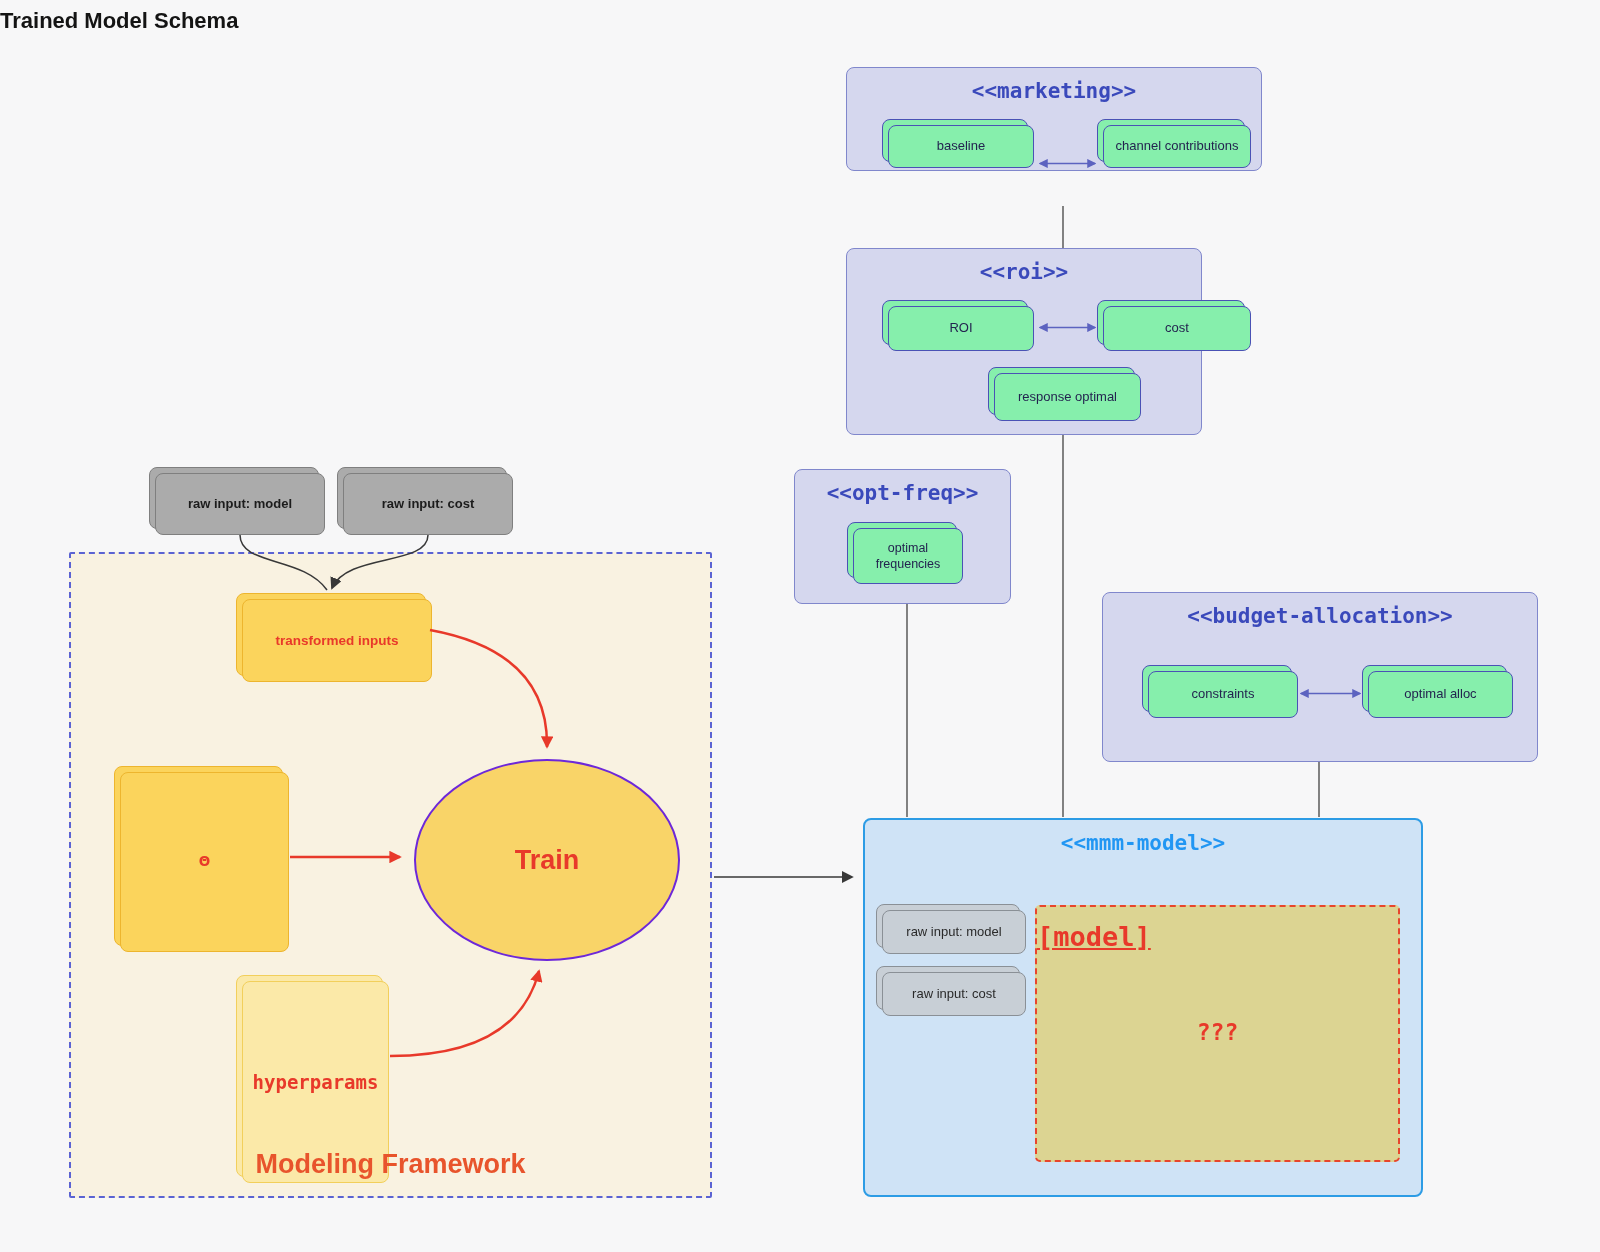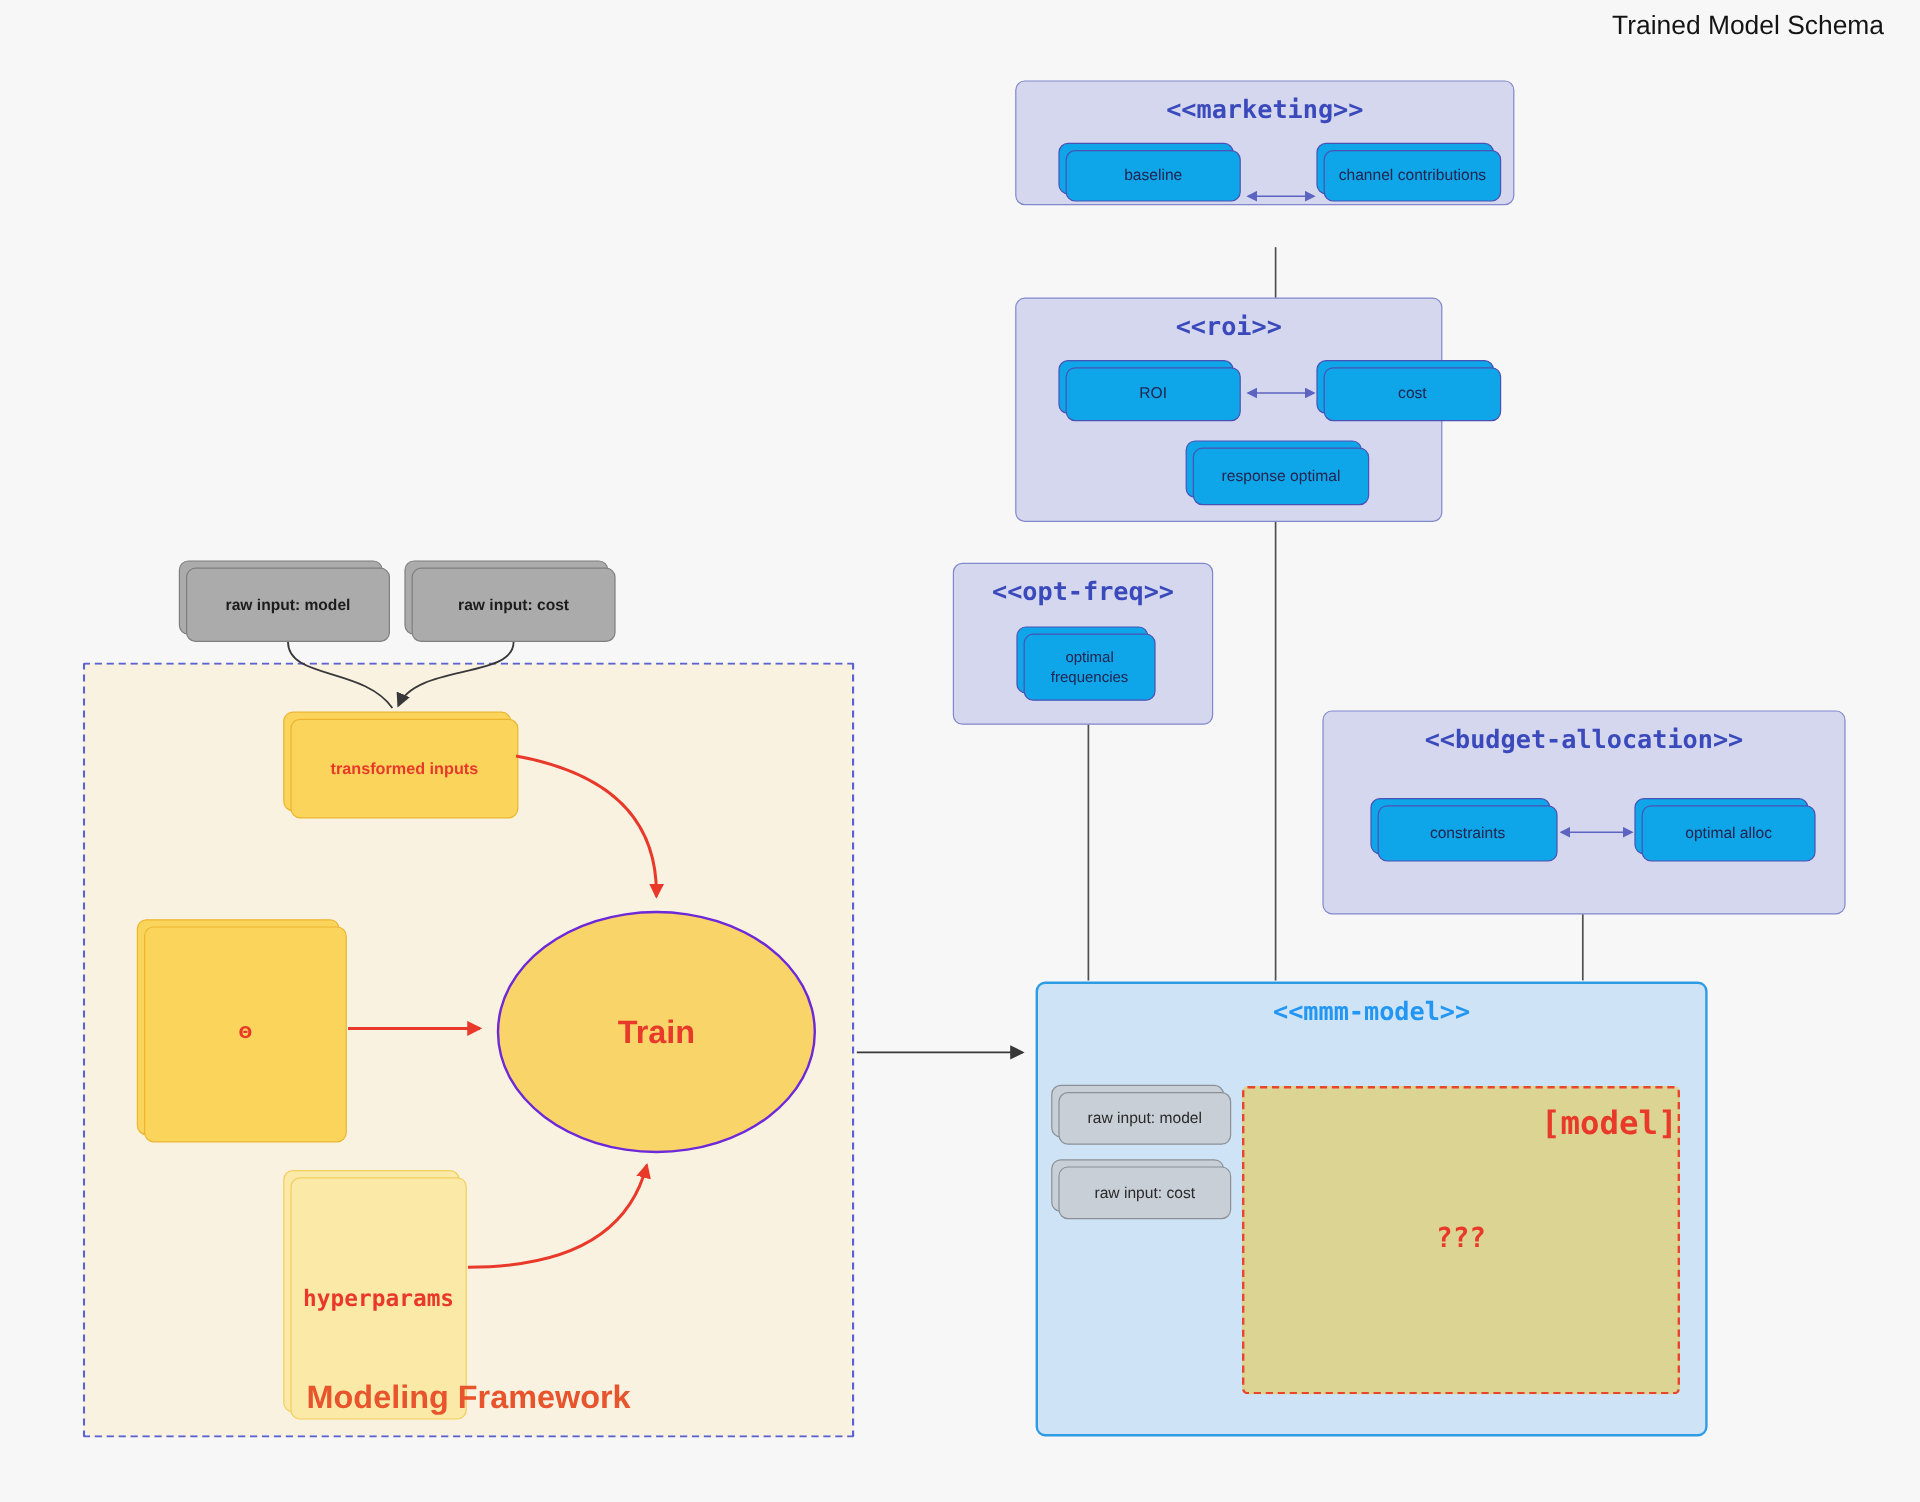--- a/index.html
+++ b/index.html
@@ -1,59 +1,59 @@
 <!DOCTYPE html>
 <html><head>
 <meta charset="utf-8">
 <style>
   html,body{margin:0;padding:0;background:#f7f7f8;}
   .canvas{position:relative;width:1600px;height:1252px;background:#f7f7f8;overflow:hidden;
           font-family:"Liberation Sans",sans-serif;}
-  .page-title{position:absolute;top:8px;left:0;width:1570px;text-align:right;
-              font-size:22px;font-weight:normal;color:#141414;}
+  .page-title{position:absolute;top:8px;left:0;width:1570px;text-align:left;
+              font-size:22px;font-weight:bold;color:#141414;}
 
   
   .group{position:absolute;border-radius:8px;box-sizing:border-box;}
   .group.purple{background:#d5d7ee;border:1px solid #8087cc;}
   .group.mmm{background:#cfe3f6;border:2px solid #2d9ce5;}
   .group.framework{background:#f9f2e1;border:2px dashed #5b63d3;border-radius:2px;}
   .group-title{position:absolute;top:11px;left:0;right:0;text-align:center;
                font-family:"DejaVu Sans Mono",monospace;font-weight:bold;
                font-size:21px;color:#3a49bb;}
   .group.mmm .group-title{color:#2196f3;}
 
   
   .stack{position:absolute;}
   .ghost{position:absolute;inset:0;transform:translate(-6px,-6px);border-radius:8px;box-sizing:border-box;}
   .node{position:absolute;inset:0;border-radius:8px;box-sizing:border-box;
         display:flex;align-items:center;justify-content:center;text-align:center;
         font-size:13px;line-height:1.3;padding:2px 6px;}
-  .purple-node .ghost,.purple-node .node{background:#0ea5e9;border:1.5px solid #4a52b5;}
+  .purple-node .ghost,.purple-node .node{background:#86efac;border:1.5px solid #4a52b5;}
   .purple-node .node{color:#23244f;}
   .gray-node .ghost,.gray-node .node{background:#ababab;border:1.5px solid #7f7f7f;}
   .gray-node .node{color:#1c1c1c;font-weight:bold;}
   .bluegray-node .ghost,.bluegray-node .node{background:#c8cfd6;border:1.5px solid #8a9096;}
   .bluegray-node .node{color:#2a2a2a;}
   .yellow-node .ghost,.yellow-node .node{background:#fbd45c;border:1.5px solid #edb52e;}
   .yellow-node .node{color:#e8392a;font-weight:bold;font-size:13.5px;}
   .lightyellow-node .ghost,.lightyellow-node .node{background:#fbe9a8;border:1.5px solid #f2cf5b;}
   .lightyellow-node .node{color:#e8392a;font-weight:bold;
         font-family:"DejaVu Sans Mono",monospace;font-size:19px;}
 
   .theta-glyph{font-size:66px;font-weight:bold;color:#e8392a;font-family:"DejaVu Sans",sans-serif;}
 
   .train{position:absolute;border-radius:50%;background:#f9d468;border:2px solid #6d28d9;
          box-sizing:border-box;display:flex;align-items:center;justify-content:center;
          font-weight:bold;font-size:27px;color:#e8392a;}
 
   .model-box{position:absolute;background:#dcd492;border:2.5px dashed #e8452c;
              border-radius:5px;box-sizing:border-box;}
-  .model-label{position:absolute;top:14px;left:0;right:0;text-align:right;
+  .model-label{position:absolute;top:14px;left:0;right:0;text-align:left;
                font-family:"DejaVu Sans Mono",monospace;font-weight:bold;
-               font-size:27px;color:#e8392a;}
+               font-size:27px;color:#e8392a;text-decoration:underline;}
   .unknown-label{position:absolute;top:112px;left:0;right:0;text-align:center;
                font-family:"DejaVu Sans Mono",monospace;font-weight:bold;
                font-size:23px;color:#e8392a;}
 
   .framework-label{position:absolute;bottom:16px;left:0;right:0;text-align:center;
                font-weight:bold;font-size:27px;color:#e8542c;}
 
   .edges{position:absolute;inset:0;pointer-events:none;z-index:6;}
 </style>
 </head>

